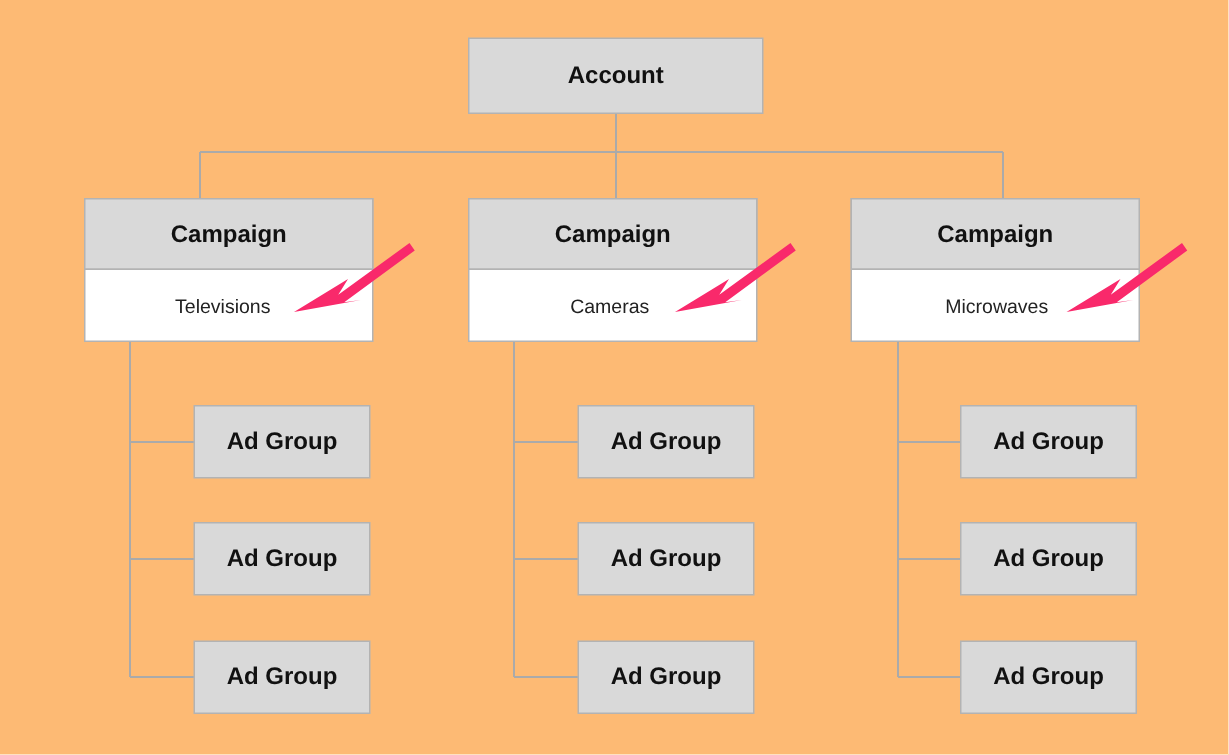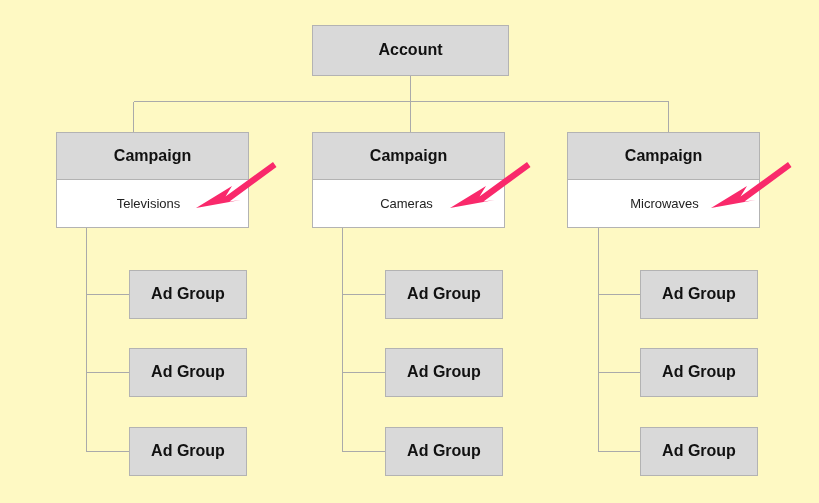--- a/index.html
+++ b/index.html
@@ -10,21 +10,21 @@
   body {
     width: 819px;
     height: 503px;
     font-family: "Liberation Sans", sans-serif;
     overflow: hidden;
   }
   #diagram-root {
     position: relative;
     width: 819px;
     height: 503px;
-    background: #fef9c3;
+    background: #fdba74;
   }
   svg#org-chart {
     display: block;
     width: 819px;
     height: 503px;
   }
   .node-box-fill {
     fill: #d9d9d9;
     stroke: #b3b3b3;
     stroke-width: 1;

